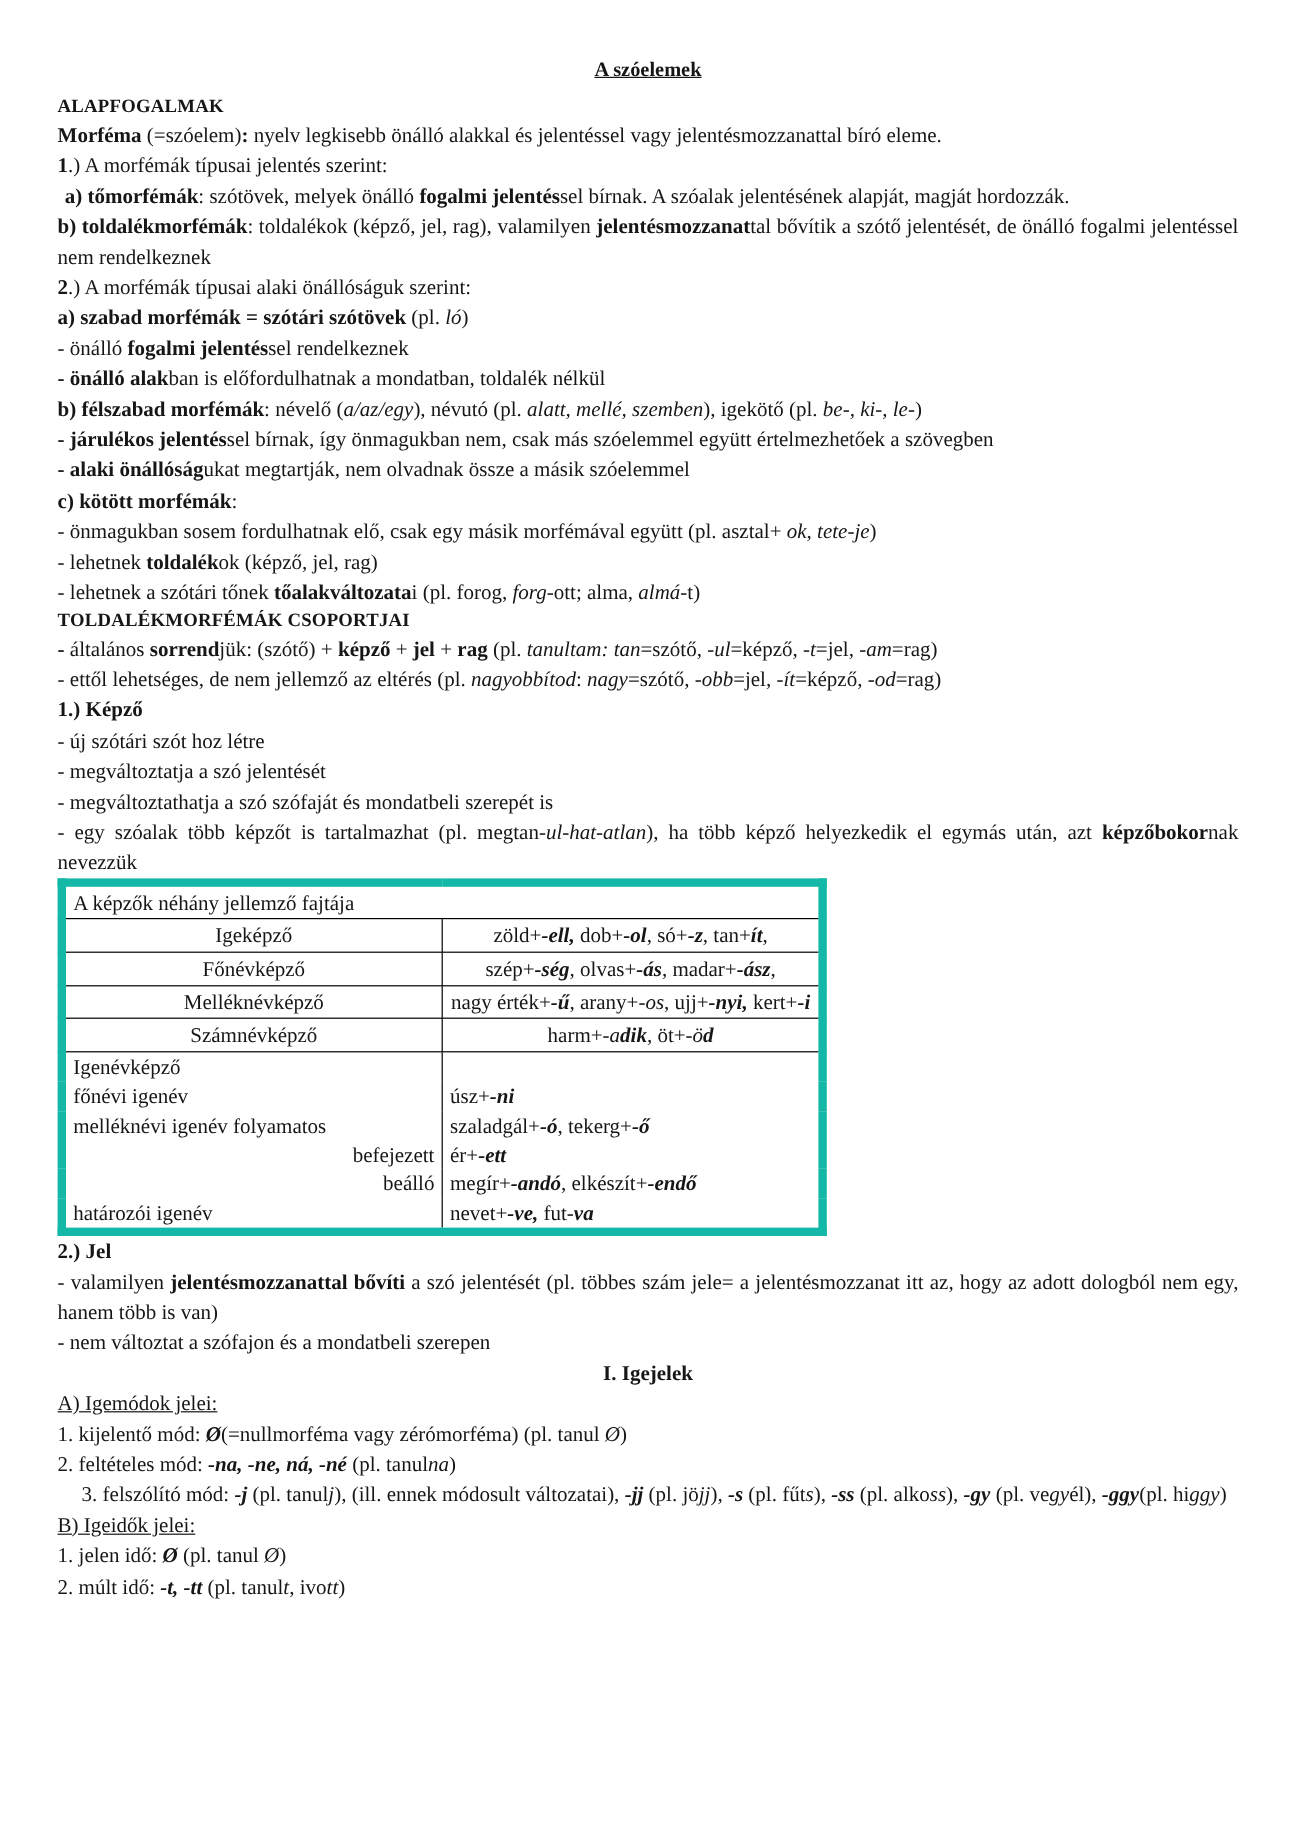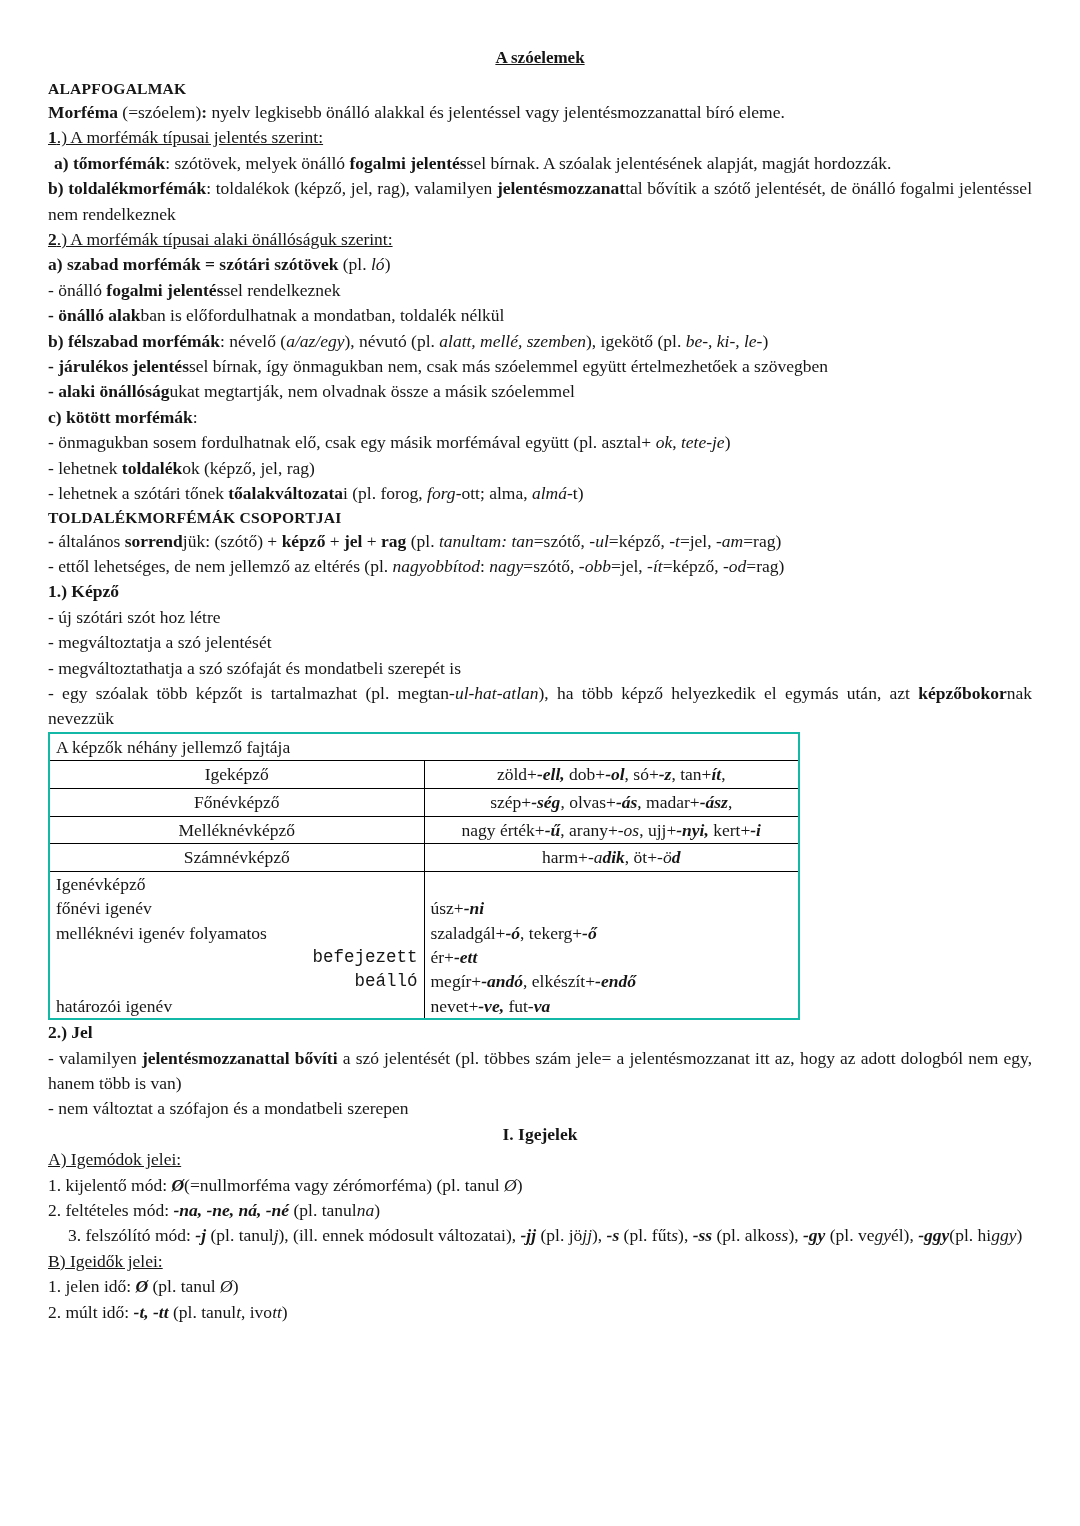--- a/index.html
+++ b/index.html
@@ -19,41 +19,41 @@
     font-weight:bold;font-size:15.6px;line-height:22px;letter-spacing:.2px;
     margin:0;
   }
   p.line{margin:0;line-height:25.4px;}
   .b{font-weight:bold;}
   .it{font-style:italic;}
   .u{text-decoration:underline;}
   .just{text-align:justify;}
   .nw{white-space:nowrap;}
   .ind6{text-indent:6px;}
-  .ind62{margin-left:62px;text-decoration:underline;}
+  .ind62{margin-left:62px;}
   .ind47{margin-left:47px;text-align:center;}
   .ind84{margin-left:84px;}
   .ind117{margin-left:117px;}
   .ind97{margin-left:97px;text-indent:20px;}
   .mt4{margin-top:0;}
   .mt8{margin-top:8px;}
   .mt10{margin-top:10px;}
   .mt12{margin-top:12px;}
   table.ktable{
-    border-collapse:collapse;table-layout:fixed;width:752px;
-    border:2px solid #14b8a6;margin:0;
+    border-collapse:collapse;table-layout:fixed;width:641px;
+    border:7px solid #14b8a6;margin:0;
   }
   table.ktable td{
     padding:1px 6px;vertical-align:top;line-height:24.6px;
   }
   td.cap{line-height:27px;padding:2px 6px;border-bottom:1px solid #000;}
   td.lc{border-right:1px solid #000;width:306px;}
   td.bb{border-bottom:1px solid #000;text-align:center;}
   td.sub{padding-left:28px;}
-  td.ralign{text-align:right;padding-right:12px;font-family:Liberation Mono, monospace;}
+  td.ralign{text-align:right;padding-right:12px;}
   tr.tight td{line-height:24.4px;padding-top:0;padding-bottom:0;}
 </style>
 </head>
 <body>
 
 <div class="page">
   <div class="title">A szóelemek</div>
   <div id="doc">
       <div class="caps"><span>ALAPFOGALMAK</span></div>
       <p class="line mt12 nw"><span class="b">Morféma</span><span> (=szóelem)</span><span class="b">:</span><span> nyelv legkisebb önálló alakkal és jelentéssel vagy jelentésmozzanattal bíró eleme.</span></p>

